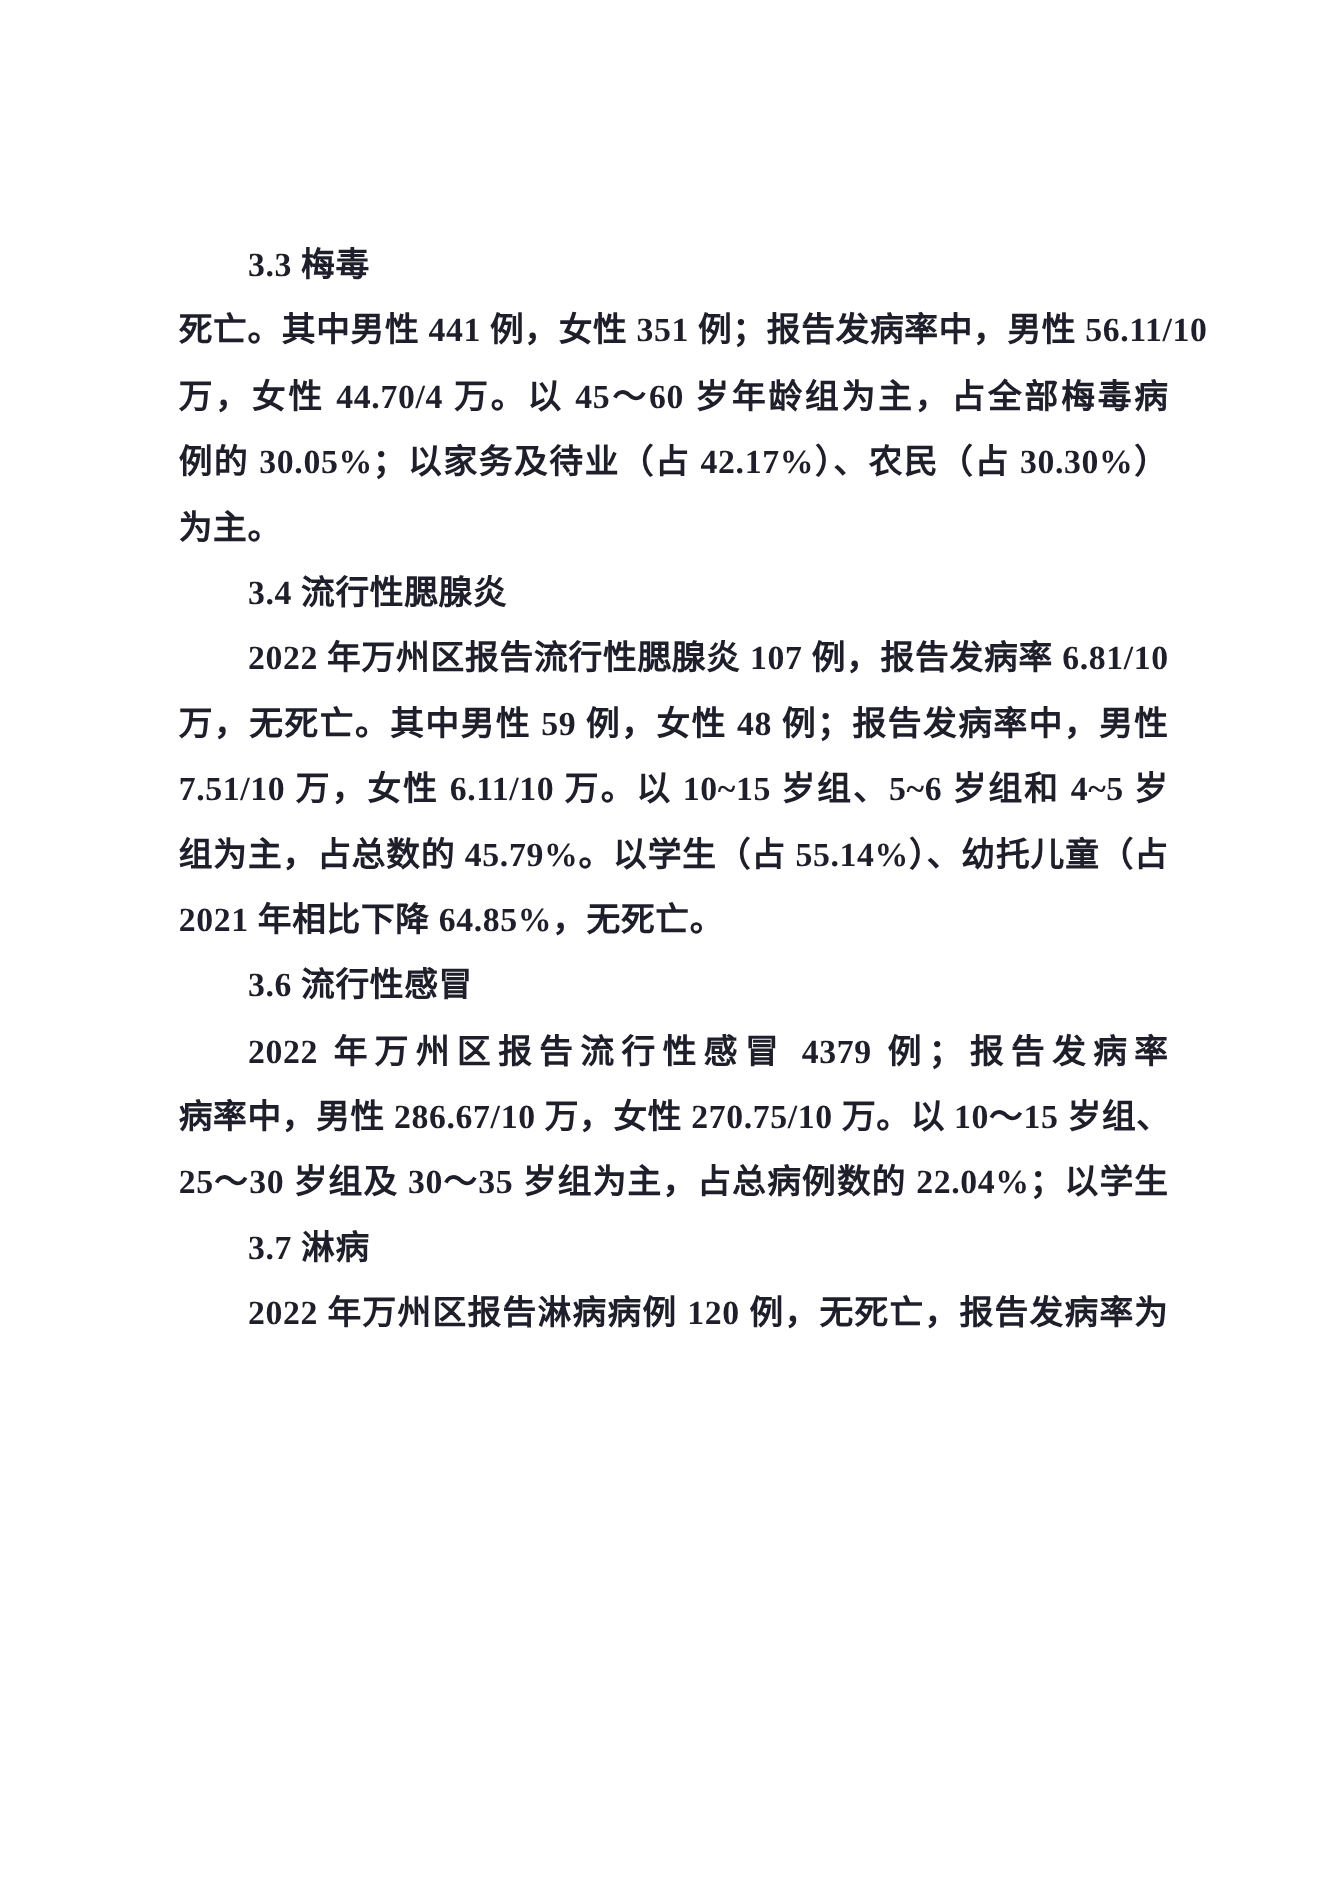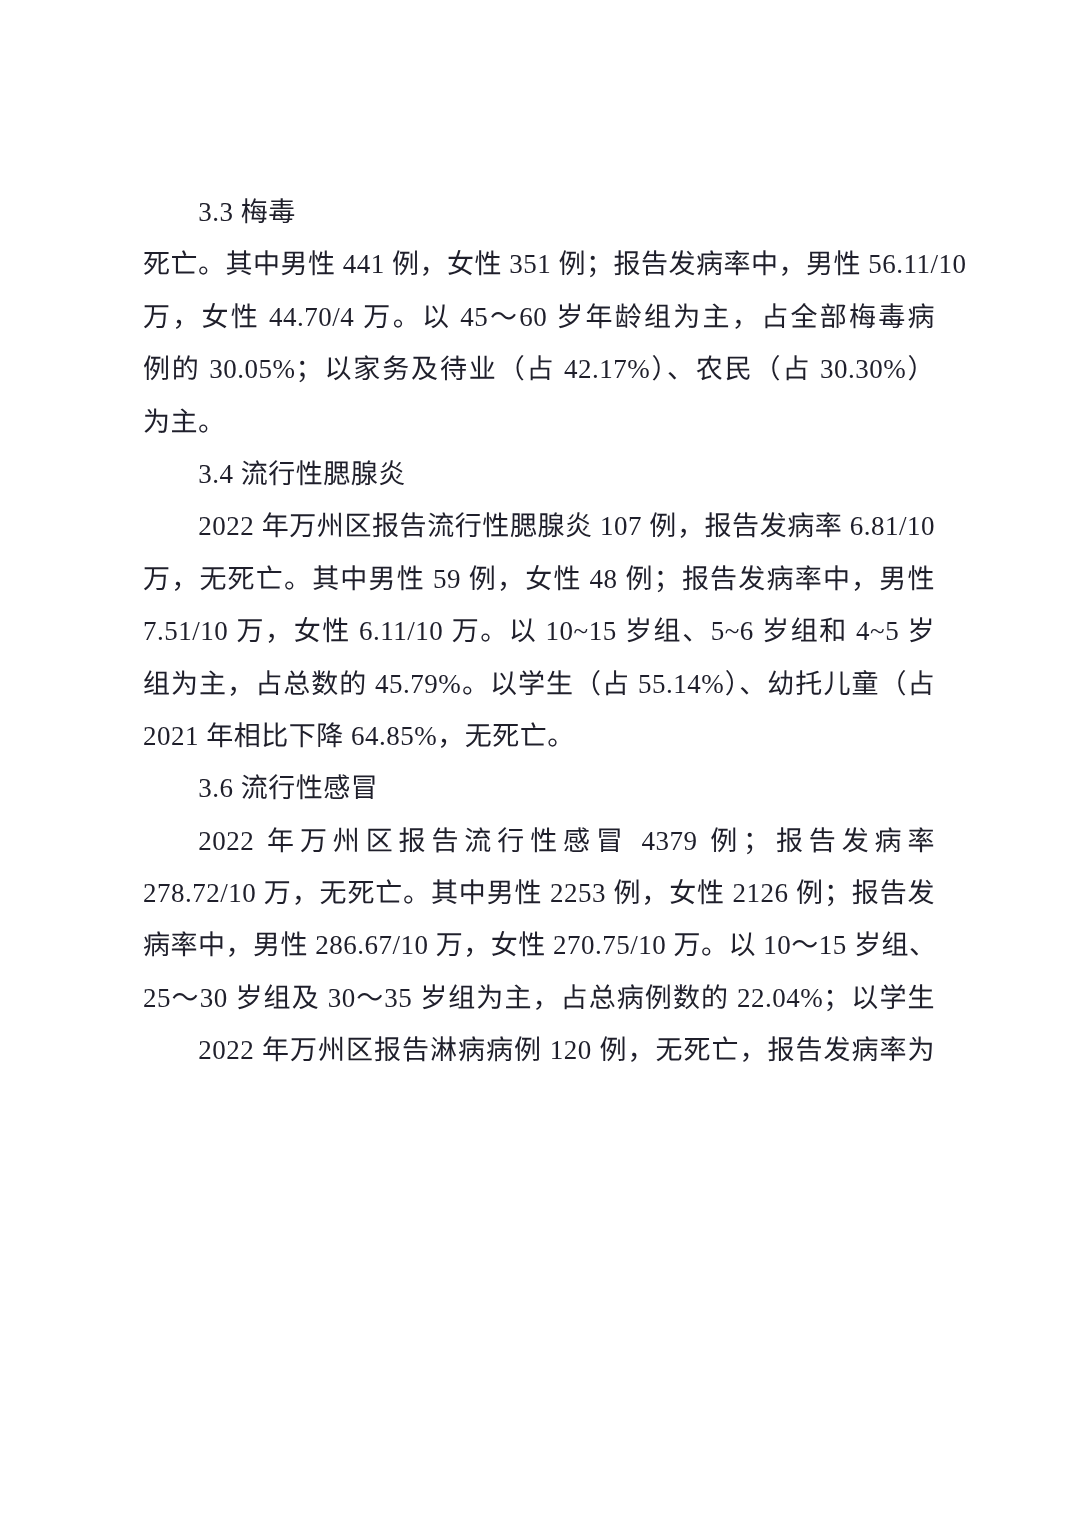--- a/index.html
+++ b/index.html
@@ -13,20 +13,21 @@
     background: var(--page-bg);
     font-family: "Liberation Serif", "DejaVu Serif", serif;
     color: var(--text-color);
   }
   .page {
     position: relative;
     width: 1074px;
     height: 1088px;
     background: var(--page-bg);
     overflow: hidden;
+    font-weight: bold;
   }
   .doc-lines {
     position: absolute;
     left: 143px;
     top: 186px;
     width: 792px;
   }
   .line {
     height: 52.4px;
     line-height: 52.4px;
@@ -73,19 +74,19 @@
       <div class="line mid">例的 30.05%；以家务及待业（占 42.17%）、农民（占 30.30%）</div>
       <div class="line last">为主。</div>
       <div class="line heading">3.4 流行性腮腺炎</div>
       <div class="line first">2022 年万州区报告流行性腮腺炎 107 例，报告发病率 6.81/10</div>
       <div class="line mid">万，无死亡。其中男性 59 例，女性 48 例；报告发病率中，男性</div>
       <div class="line mid">7.51/10 万，女性 6.11/10 万。以 10~15 岁组、5~6 岁组和 4~5 岁</div>
       <div class="line mid">组为主，占总数的 45.79%。以学生（占 55.14%）、幼托儿童（占</div>
       <div class="line last">2021 年相比下降 64.85%，无死亡。</div>
       <div class="line heading">3.6 流行性感冒</div>
       <div class="line first">2022 年万州区报告流行性感冒 4379 例；报告发病率</div>
-      <div class="line mid">278.72/10 万，无死亡。其中男性 2253 例，女性 2126 例；报告发</div>
       <div class="line mid">病率中，男性 286.67/10 万，女性 270.75/10 万。以 10～15 岁组、</div>
       <div class="line mid">25～30 岁组及 30～35 岁组为主，占总病例数的 22.04%；以学生</div>
+      <div class="line heading">3.7 淋病</div>
       <div class="line first">2022 年万州区报告淋病病例 120 例，无死亡，报告发病率为</div>
     </div>
   <div class="footer">— 25 —</div>
 </div>
 
 </body></html>

